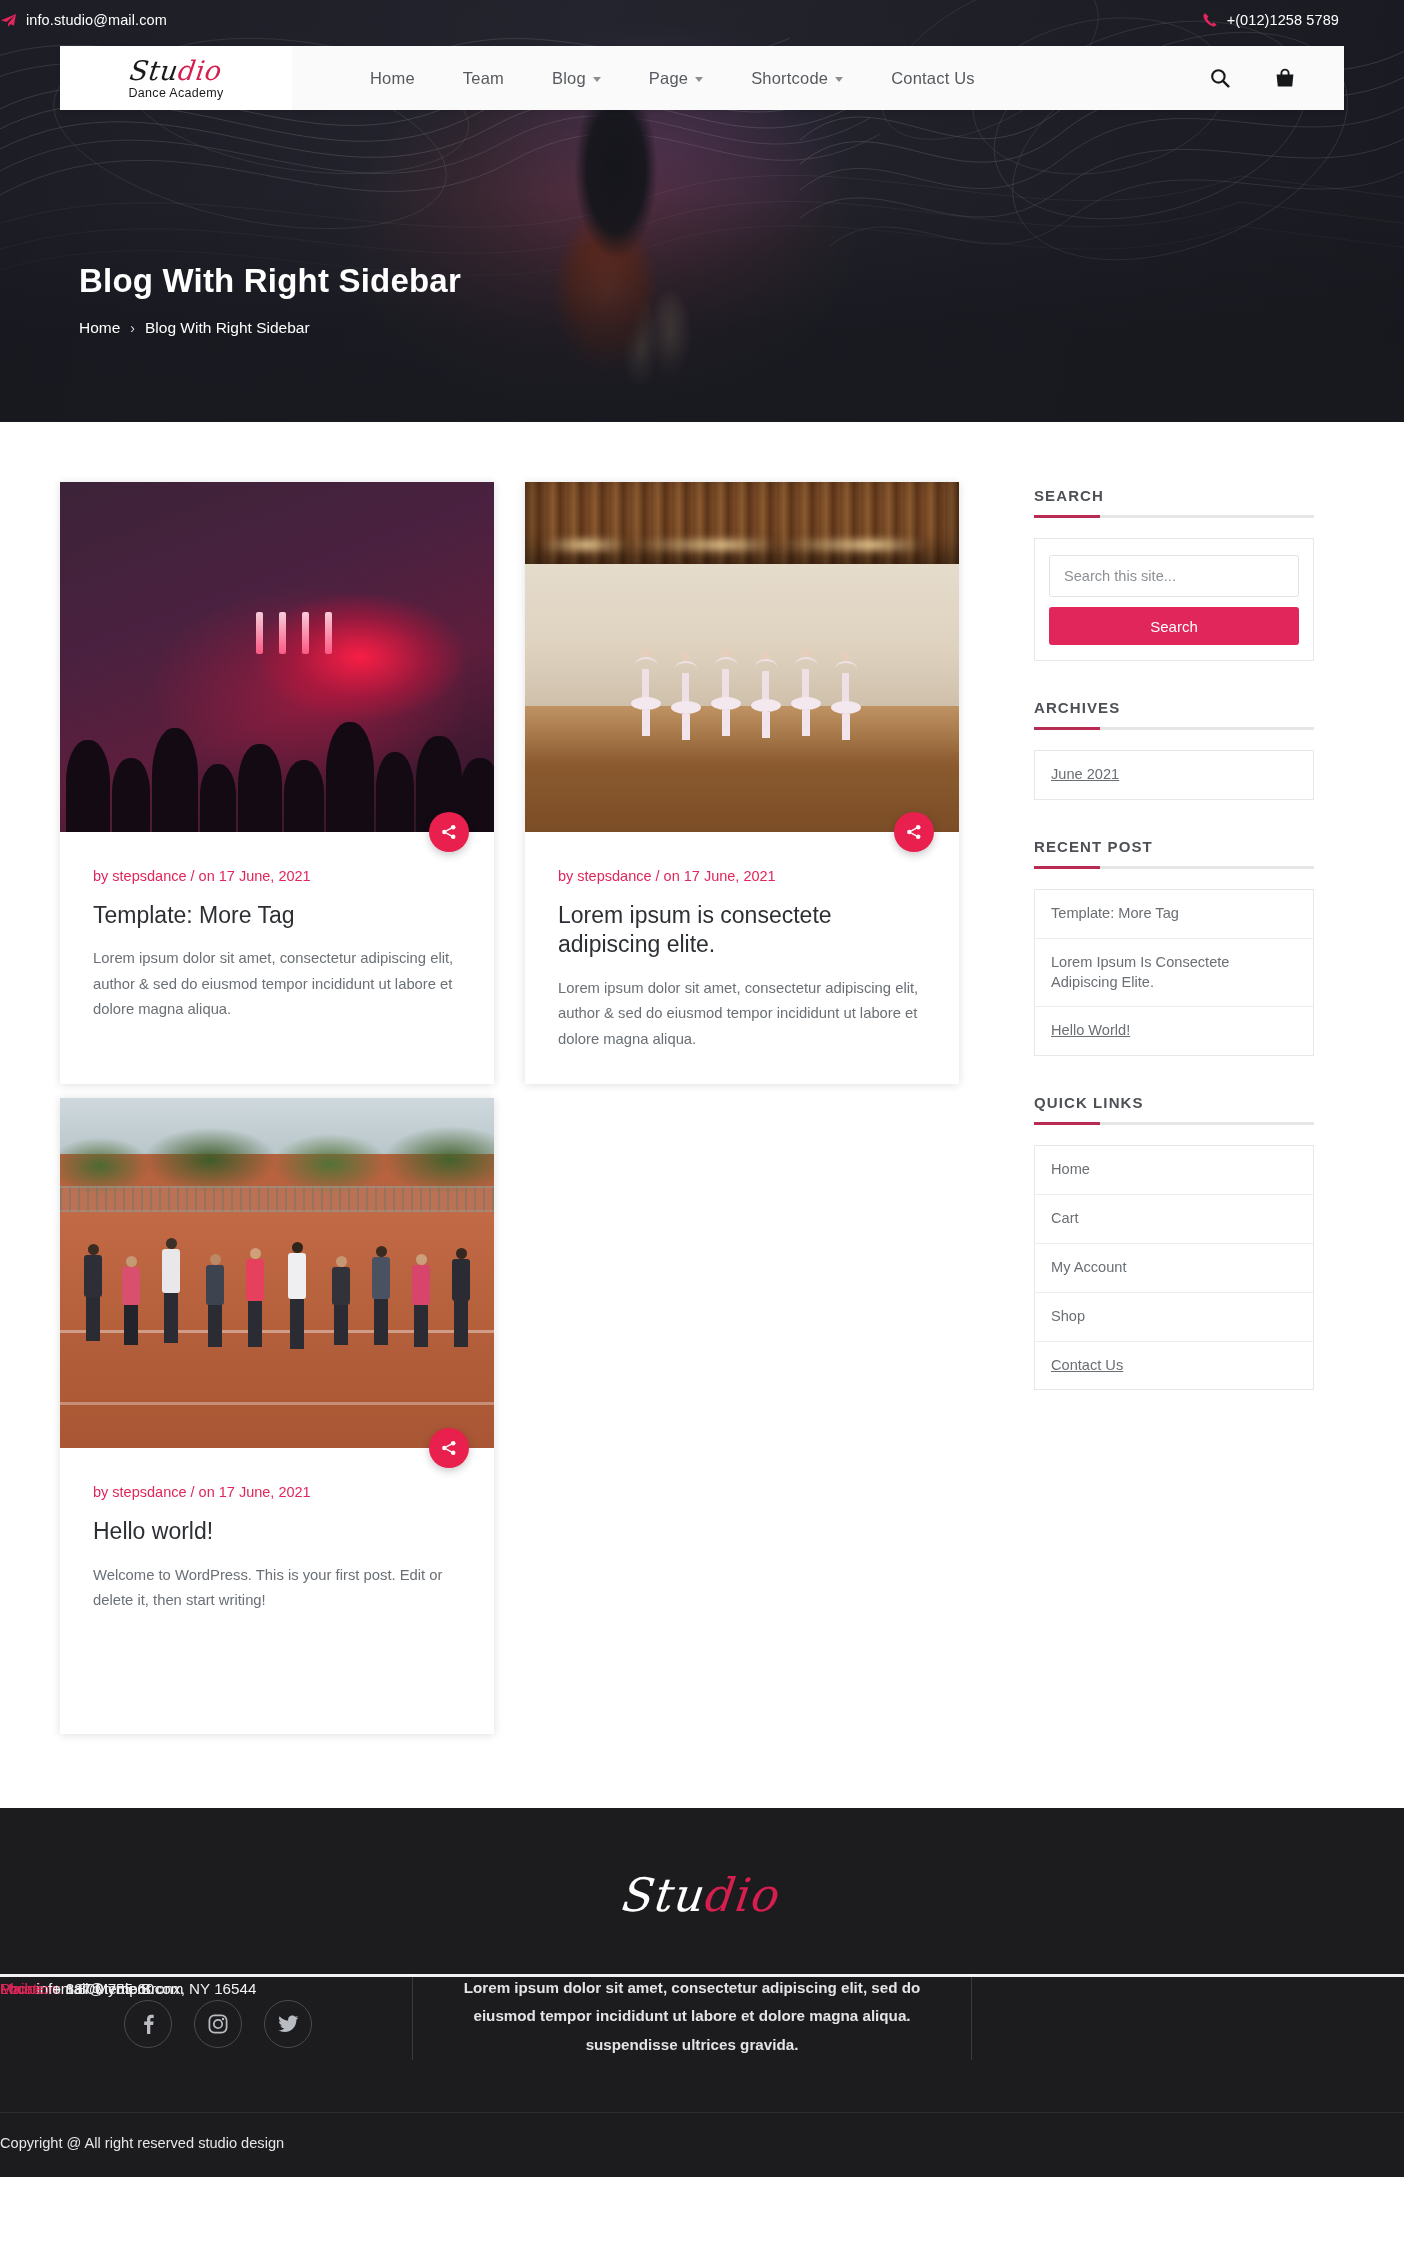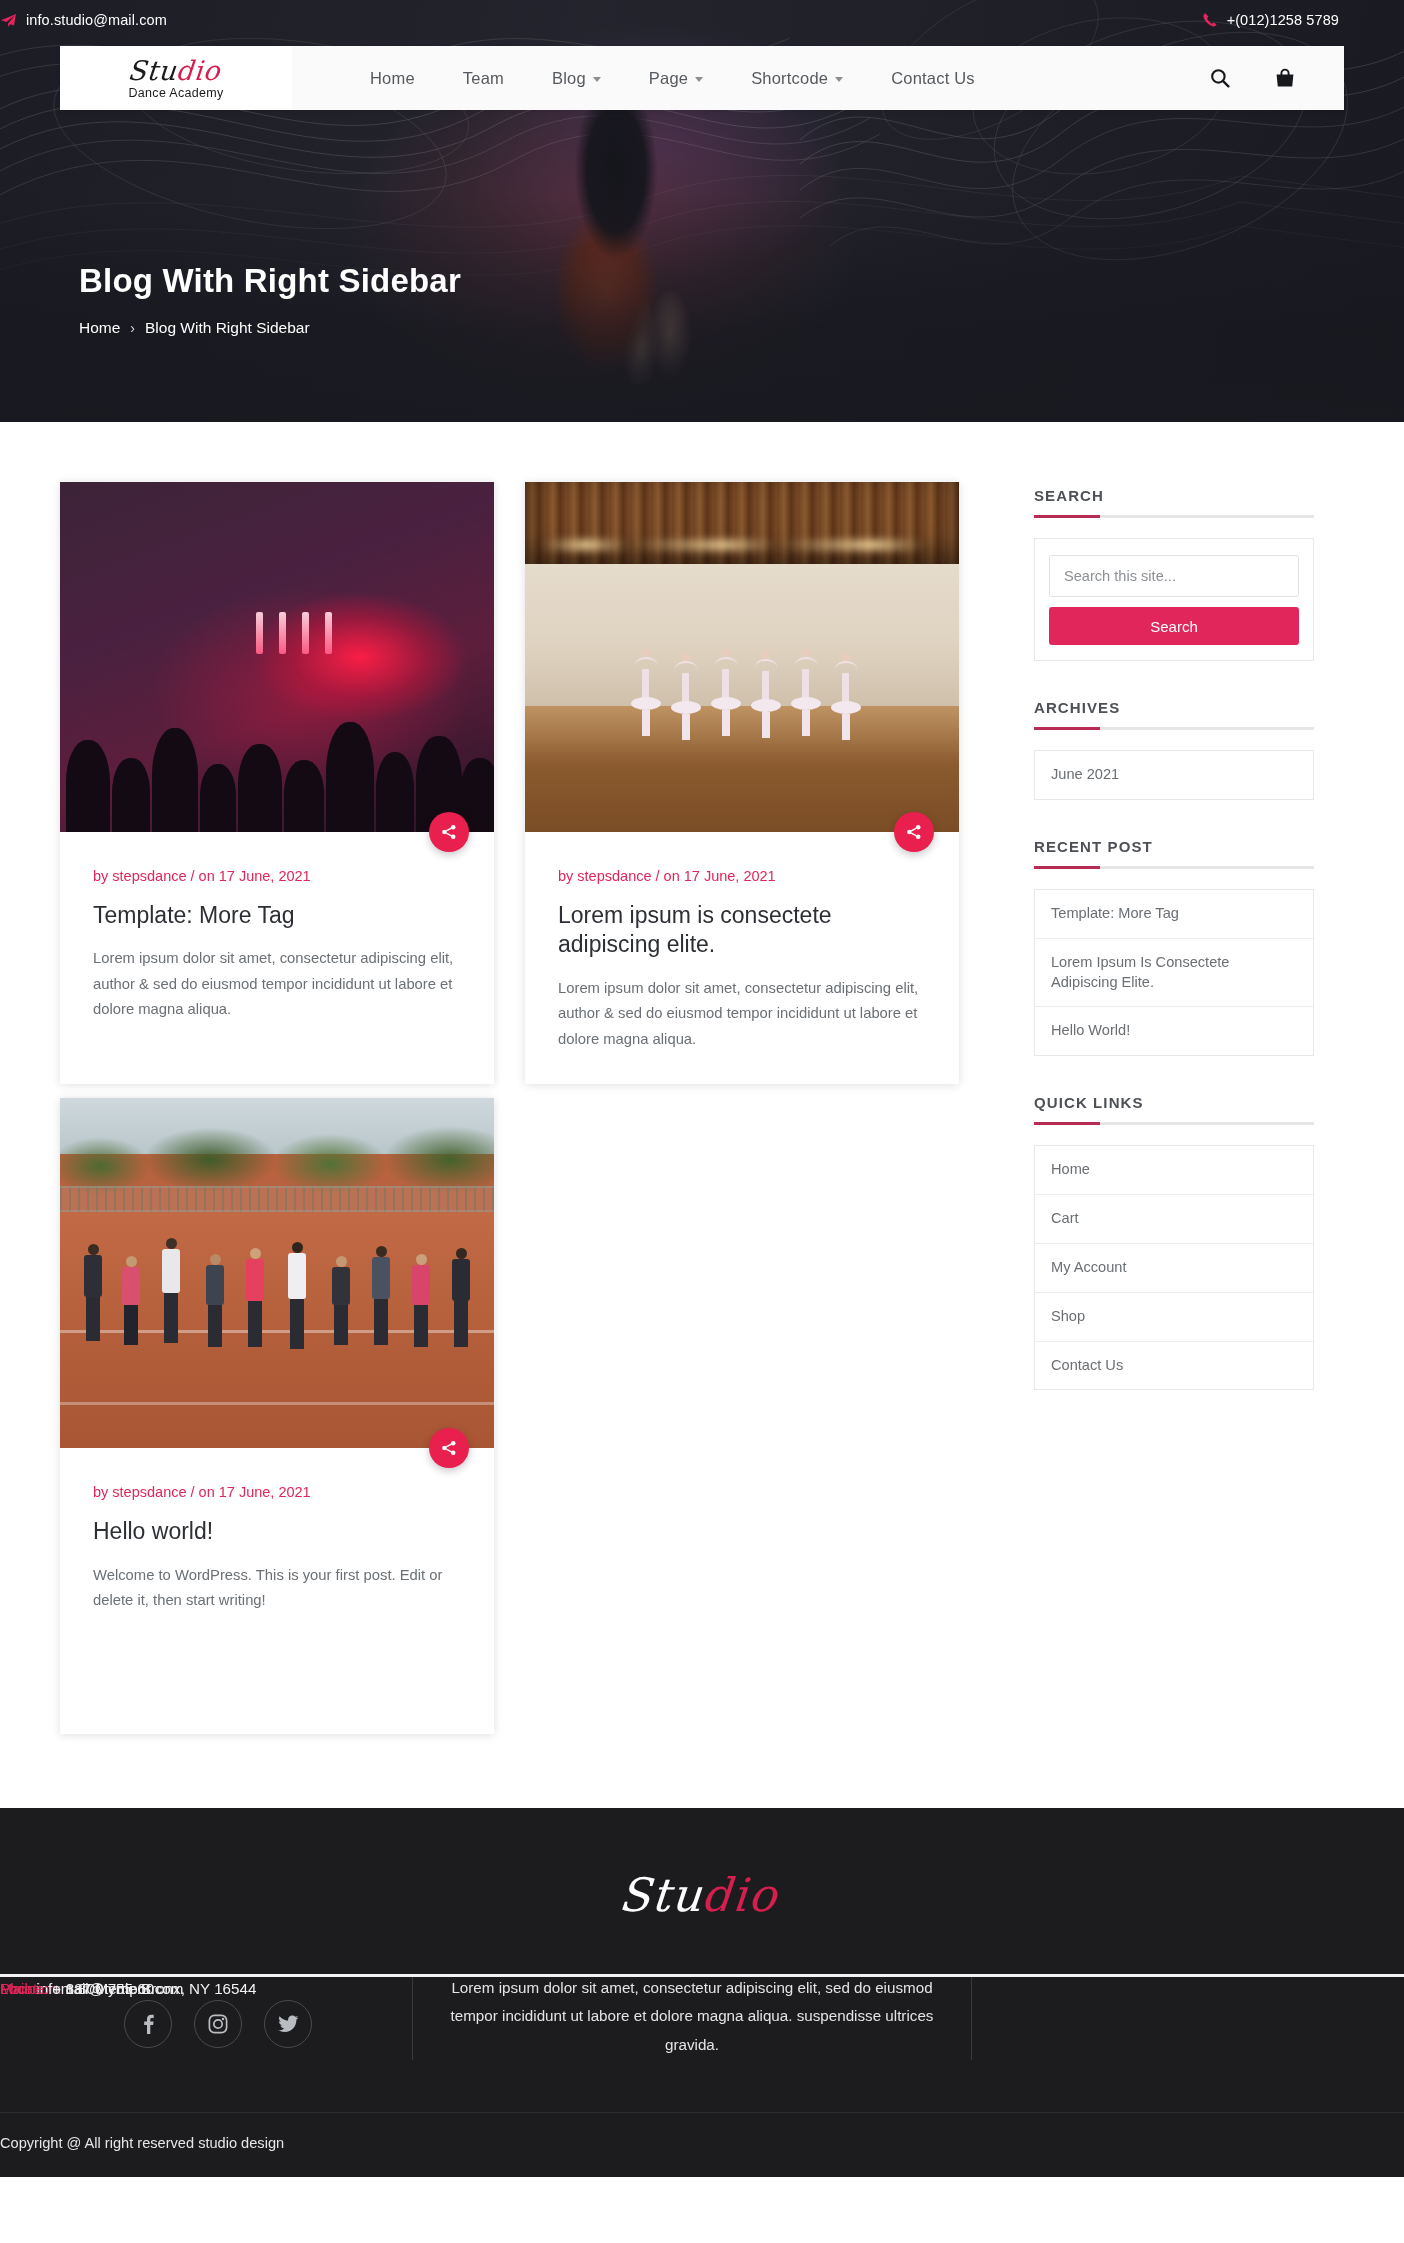--- a/index.html
+++ b/index.html
@@ -246,21 +246,21 @@
   .search-submit {
     width: 100%; height: 38px; margin-top: 10px; border: none; border-radius: 3px;
     background: #e0265a; color: #fff; font-size: 15px; cursor: pointer;
     font-family: "Liberation Sans", sans-serif;
   }
   .lbox { border: 1px solid #e8e8e8; background: #fff; }
   .lrow {
     padding: 14px 16px; color: #6a6f74; font-size: 14.6px;
     border-bottom: 1px solid #ececec; cursor: pointer; line-height: 1.36;
   }
-  .lrow:last-child { border-bottom: none; }
+  .lrow:last-child { border-bottom: none; text-decoration: underline; }
 
   
   .footer { width: 1404px; background: #1c1c1e; padding: 60px 0 0 0; }
   .f-logo { text-align: center; margin-bottom: 52px; }
   .f-logo-script {
     font-family: "DejaVu Serif", serif; font-style: italic; font-size: 46px;
     letter-spacing: 1px; transform: skewX(-8deg); display: inline-block;
   }
   .f-logo-script .p1 { color: #ffffff; }
   .f-logo-script .p2 { color: #d61f4e; }
@@ -270,20 +270,21 @@
   }
   .f-social { width: 320px; display: flex; gap: 22px; align-items: center; padding-top: 26px; padding-left: 32px; }
   .f-soc {
     width: 48px; height: 48px; border-radius: 50%; border: 1px solid #4a4a4d;
     display: flex; align-items: center; justify-content: center; cursor: pointer;
   }
   .f-about {
     width: 560px; color: #e4e4e6; font-size: 15.2px; line-height: 1.9;
     text-align: center; border-right: 1px solid #3a3a3d; border-left: 1px solid #3a3a3d;
     padding: 0 20px;
+    font-weight: bold;
   }
   .f-contact { width: 340px; padding-left: 46px; line-height: 1.92; }
   .f-line { color: #f2f2f4; font-size: 15.2px; }
   .f-label { color: #e0265a; }
   .f-bottom {
     border-top: 1px solid #2d2d30; padding: 22px 0 26px 0; 
     color: #e6e6e8; font-size: 14.6px;
   }
 </style>
 </head>

